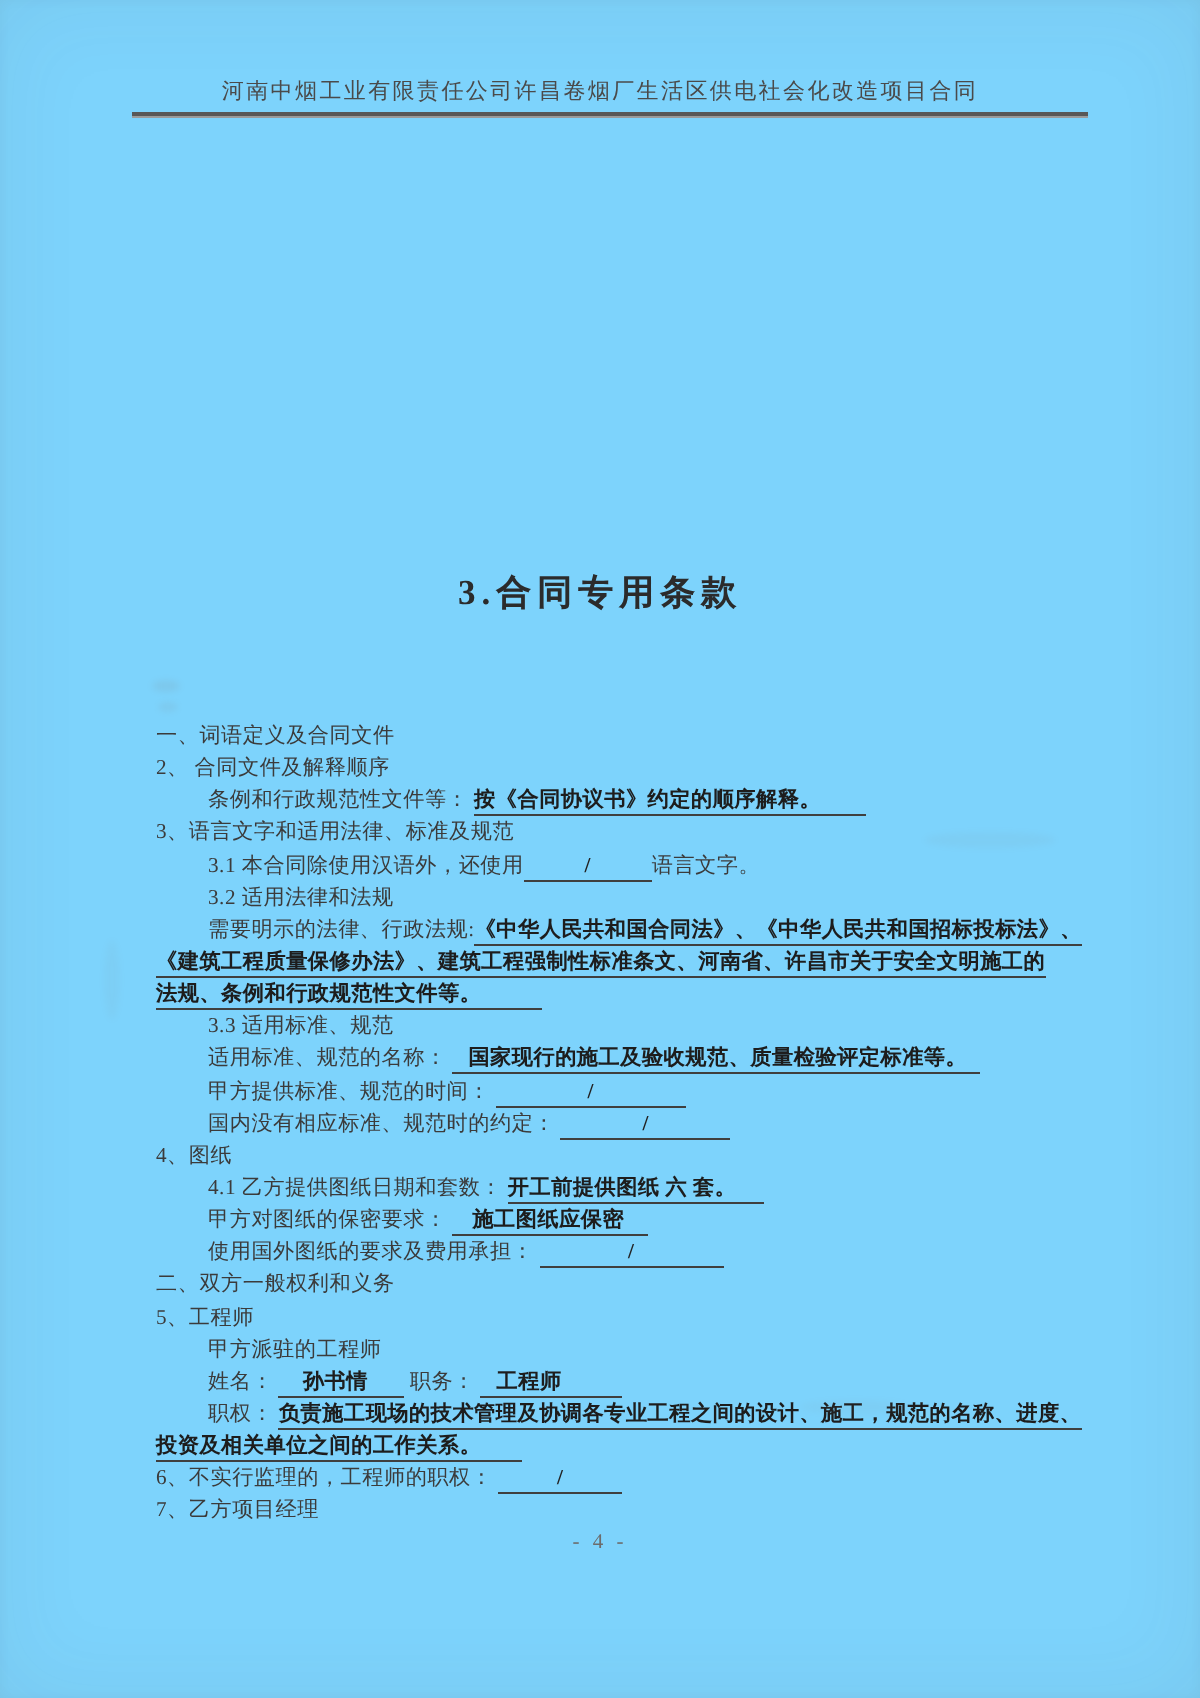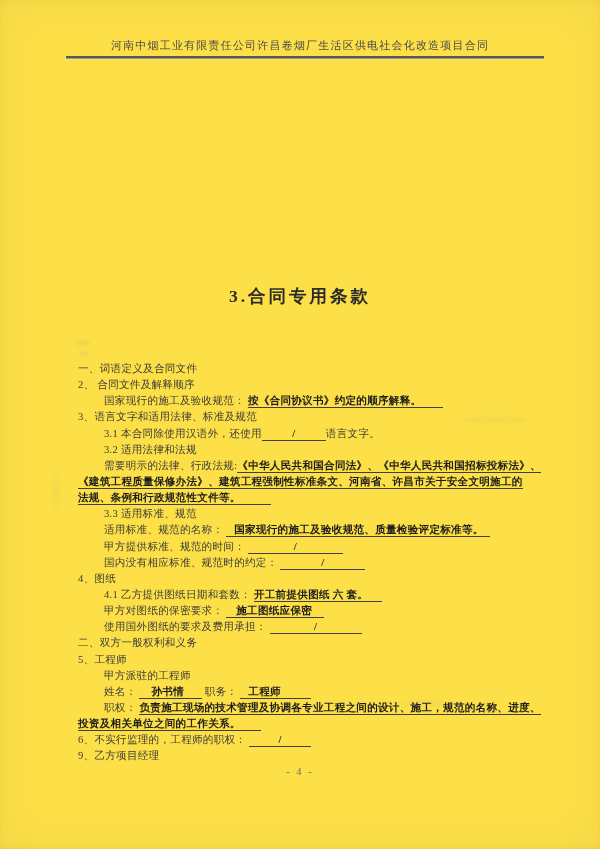--- a/index.html
+++ b/index.html
@@ -1,18 +1,18 @@
 <!DOCTYPE html>
 <html><head>
 <meta charset="utf-8">
 <style>
   html,body{margin:0;padding:0;background:#e8e6e2;}
   .page{
     position:relative;width:600px;height:849px;margin:0 auto;
-    background:#fde047;overflow:hidden;
+    background:#7dd3fc;overflow:hidden;
     font-family:"Liberation Serif","DejaVu Serif",serif;
   }
   .page::after{
     content:"";position:absolute;inset:0;pointer-events:none;
     box-shadow:inset 0 0 45px rgba(70,65,60,0.07), inset 0 0 6px rgba(70,65,60,0.05);
   }
   .header{
     position:absolute;top:38px;left:0;right:0;text-align:center;
     font-size:11px;letter-spacing:1.2px;color:#4a4a4a;white-space:nowrap;
   }
@@ -57,21 +57,21 @@
 </head>
 <body>
 
 <div class="page">
   <div class="header">河南中烟工业有限责任公司许昌卷烟厂生活区供电社会化改造项目合同</div>
   <div class="header-rule"></div>
   <h1 class="title">3.合同专用条款</h1>
   <div class="lines" id="lines">
       <div class="line indent-0"><span class="plain">一、词语定义及合同文件</span></div>
       <div class="line indent-0"><span class="plain">2、 合同文件及解释顺序</span></div>
-      <div class="line indent-1"><span class="plain">国家现行的施工及验收规范： </span><span class="filled" style="padding-right: 22px;">按《合同协议书》约定的顺序解释。</span></div>
+      <div class="line indent-1"><span class="plain">条例和行政规范性文件等： </span><span class="filled" style="padding-right: 22px;">按《合同协议书》约定的顺序解释。</span></div>
       <div class="line indent-0"><span class="plain">3、语言文字和适用法律、标准及规范</span></div>
       <div class="line indent-1"><span class="plain">3.1 本合同除使用汉语外，还使用</span><span class="blank" style="width: 64px;">/</span><span class="plain">语言文字。</span></div>
       <div class="line indent-1"><span class="plain">3.2 适用法律和法规</span></div>
       <div class="line indent-1"><span class="plain">需要明示的法律、行政法规:</span><span class="filled">《中华人民共和国合同法》、《中华人民共和国招标投标法》、</span></div>
       <div class="line indent-0"><span class="filled">《建筑工程质量保修办法》、建筑工程强制性标准条文、河南省、许昌市关于安全文明施工的</span></div>
       <div class="line indent-0"><span class="filled" style="padding-right: 30px;">法规、条例和行政规范性文件等。</span></div>
       <div class="line indent-1"><span class="plain">3.3 适用标准、规范</span></div>
       <div class="line indent-1"><span class="plain">适用标准、规范的名称： </span><span class="filled" style="padding-left: 8px; padding-right: 6px;">国家现行的施工及验收规范、质量检验评定标准等。</span></div>
       <div class="line indent-1"><span class="plain">甲方提供标准、规范的时间： </span><span class="blank" style="width: 95px;">/</span></div>
       <div class="line indent-1"><span class="plain">国内没有相应标准、规范时的约定： </span><span class="blank" style="width: 85px;">/</span></div>
@@ -79,21 +79,21 @@
       <div class="line indent-1"><span class="plain">4.1 乙方提供图纸日期和套数： </span><span class="filled" style="padding-right: 14px;">开工前提供图纸 六 套。</span></div>
       <div class="line indent-1"><span class="plain">甲方对图纸的保密要求： </span><span class="filled" style="padding-left: 10px; padding-right: 12px;">施工图纸应保密</span></div>
       <div class="line indent-1"><span class="plain">使用国外图纸的要求及费用承担： </span><span class="blank" style="width: 92px;">/</span></div>
       <div class="line indent-0"><span class="plain">二、双方一般权利和义务</span></div>
       <div class="line indent-0"><span class="plain">5、工程师</span></div>
       <div class="line indent-1"><span class="plain">甲方派驻的工程师</span></div>
       <div class="line indent-1"><span class="plain">姓名： </span><span class="filled" style="padding-left: 12px; padding-right: 18px;">孙书情</span><span class="plain"> 职务： </span><span class="filled" style="padding-left: 8px; padding-right: 30px; margin-top: 28px;">工程师</span></div>
       <div class="line indent-1"><span class="plain">职权： </span><span class="filled">负责施工现场的技术管理及协调各专业工程之间的设计、施工，规范的名称、进度、</span></div>
       <div class="line indent-0"><span class="filled" style="padding-right: 20px;">投资及相关单位之间的工作关系。</span></div>
       <div class="line indent-0"><span class="plain">6、不实行监理的，工程师的职权： </span><span class="blank" style="width: 62px;">/</span></div>
-      <div class="line indent-0"><span class="plain">9、乙方项目经理</span></div>
+      <div class="line indent-0"><span class="plain">7、乙方项目经理</span></div>
     </div>
   <div class="page-number">- 4 -</div>
   <div class="artifact a1"></div>
   <div class="artifact a2"></div>
   <div class="artifact a3"></div>
   <div class="artifact a4"></div>
   <div class="artifact a5"></div>
 </div>
 
 </body></html>

